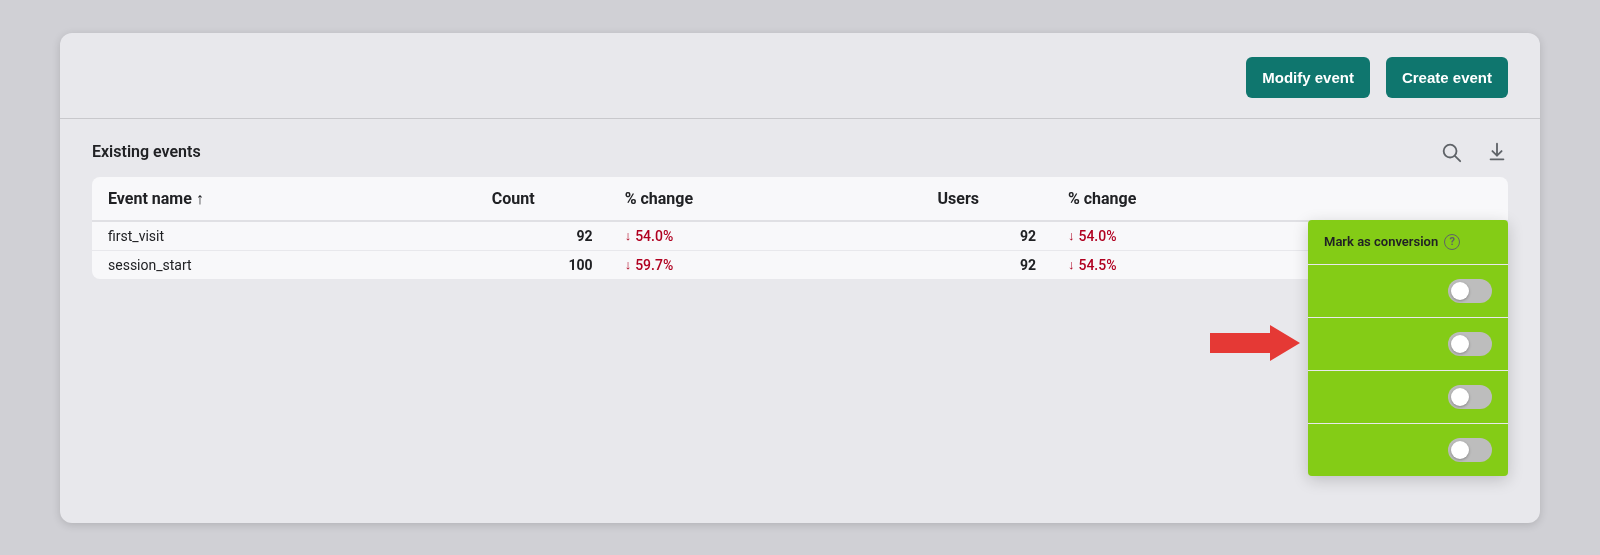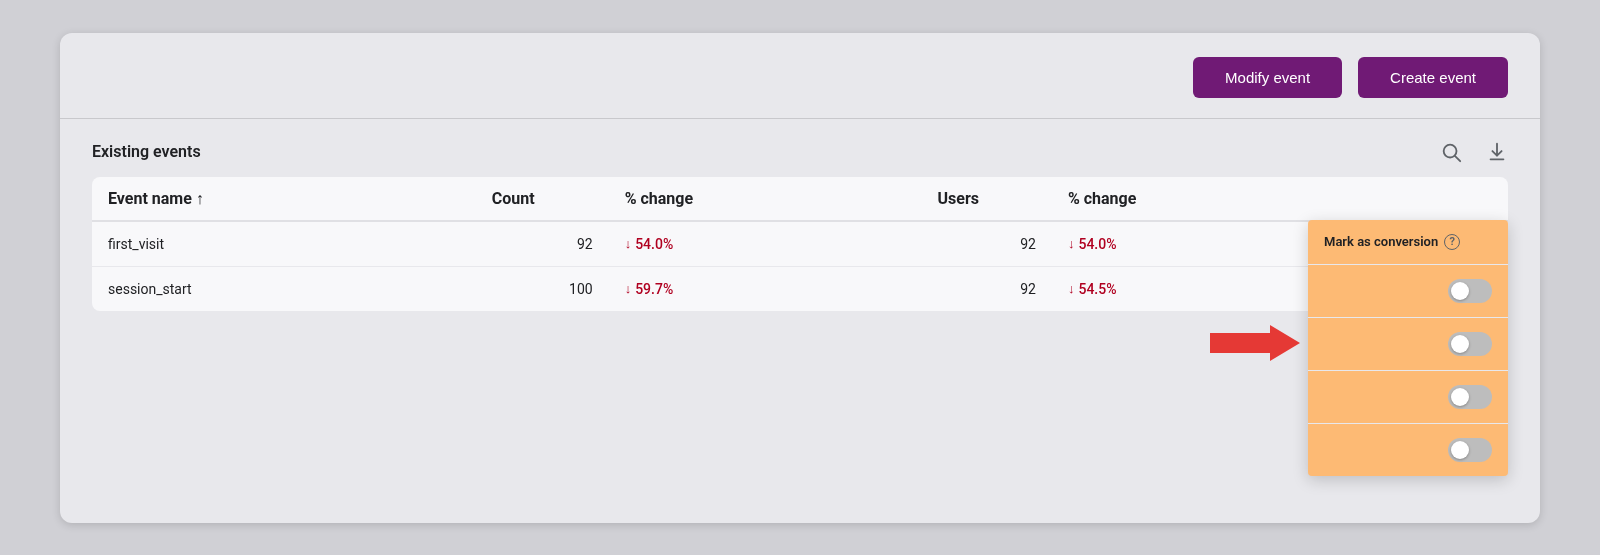--- a/index.html
+++ b/index.html
@@ -24,26 +24,26 @@
     }
     .top-bar {
       display: flex;
       justify-content: flex-end;
       padding: 24px 32px 20px 32px;
       border-bottom: 1px solid #c8c8cc;
     }
     .btn {
       border: none;
       border-radius: 6px;
-      padding: 12px 32px;
+      padding: 12px 16px;
       font-size: 15px;
-      font-weight: 400;
+      font-weight: 700;
       cursor: pointer;
       color: #fff;
-      background: #701a75;
+      background: #0f766e;
       margin-left: 16px;
     }
 
     .section-header {
       display: flex;
       align-items: center;
       justify-content: space-between;
       padding: 18px 28px 10px 32px;
     }
     .section-title {
@@ -89,44 +89,44 @@
       font-size: 16px;
       color: #202124;
       white-space: nowrap;
     }
     thead th.right { text-align: center; }
     tbody tr {
       border-bottom: 1px solid #e8e8ec;
     }
     tbody tr:last-child { border-bottom: none; }
     tbody td {
-      padding: 14px 16px;
+      padding: 6px 16px;
       font-size: 14px;
       color: #202124;
     }
-    tbody td.right { text-align: right; }
+    tbody td.right { text-align: right; font-weight: bold; }
     .change-cell {
       display: flex;
       align-items: center;
       gap: 4px;
       color: #b00020;
       font-weight: 500;
     }
     .arrow-down {
       color: #b00020;
       font-size: 13px;
     }
 
     
     .conversion-panel {
       position: absolute;
       right: 0;
       top: 43px;
       width: 200px;
-      background: #fdba74;
+      background: #84cc16;
       border-radius: 4px;
       box-shadow: 0 4px 16px rgba(0,0,0,0.18);
       z-index: 10;
       overflow: hidden;
     }
     .conversion-header {
       padding: 14px 16px;
       font-size: 13px;
       font-weight: 600;
       color: #202124;

